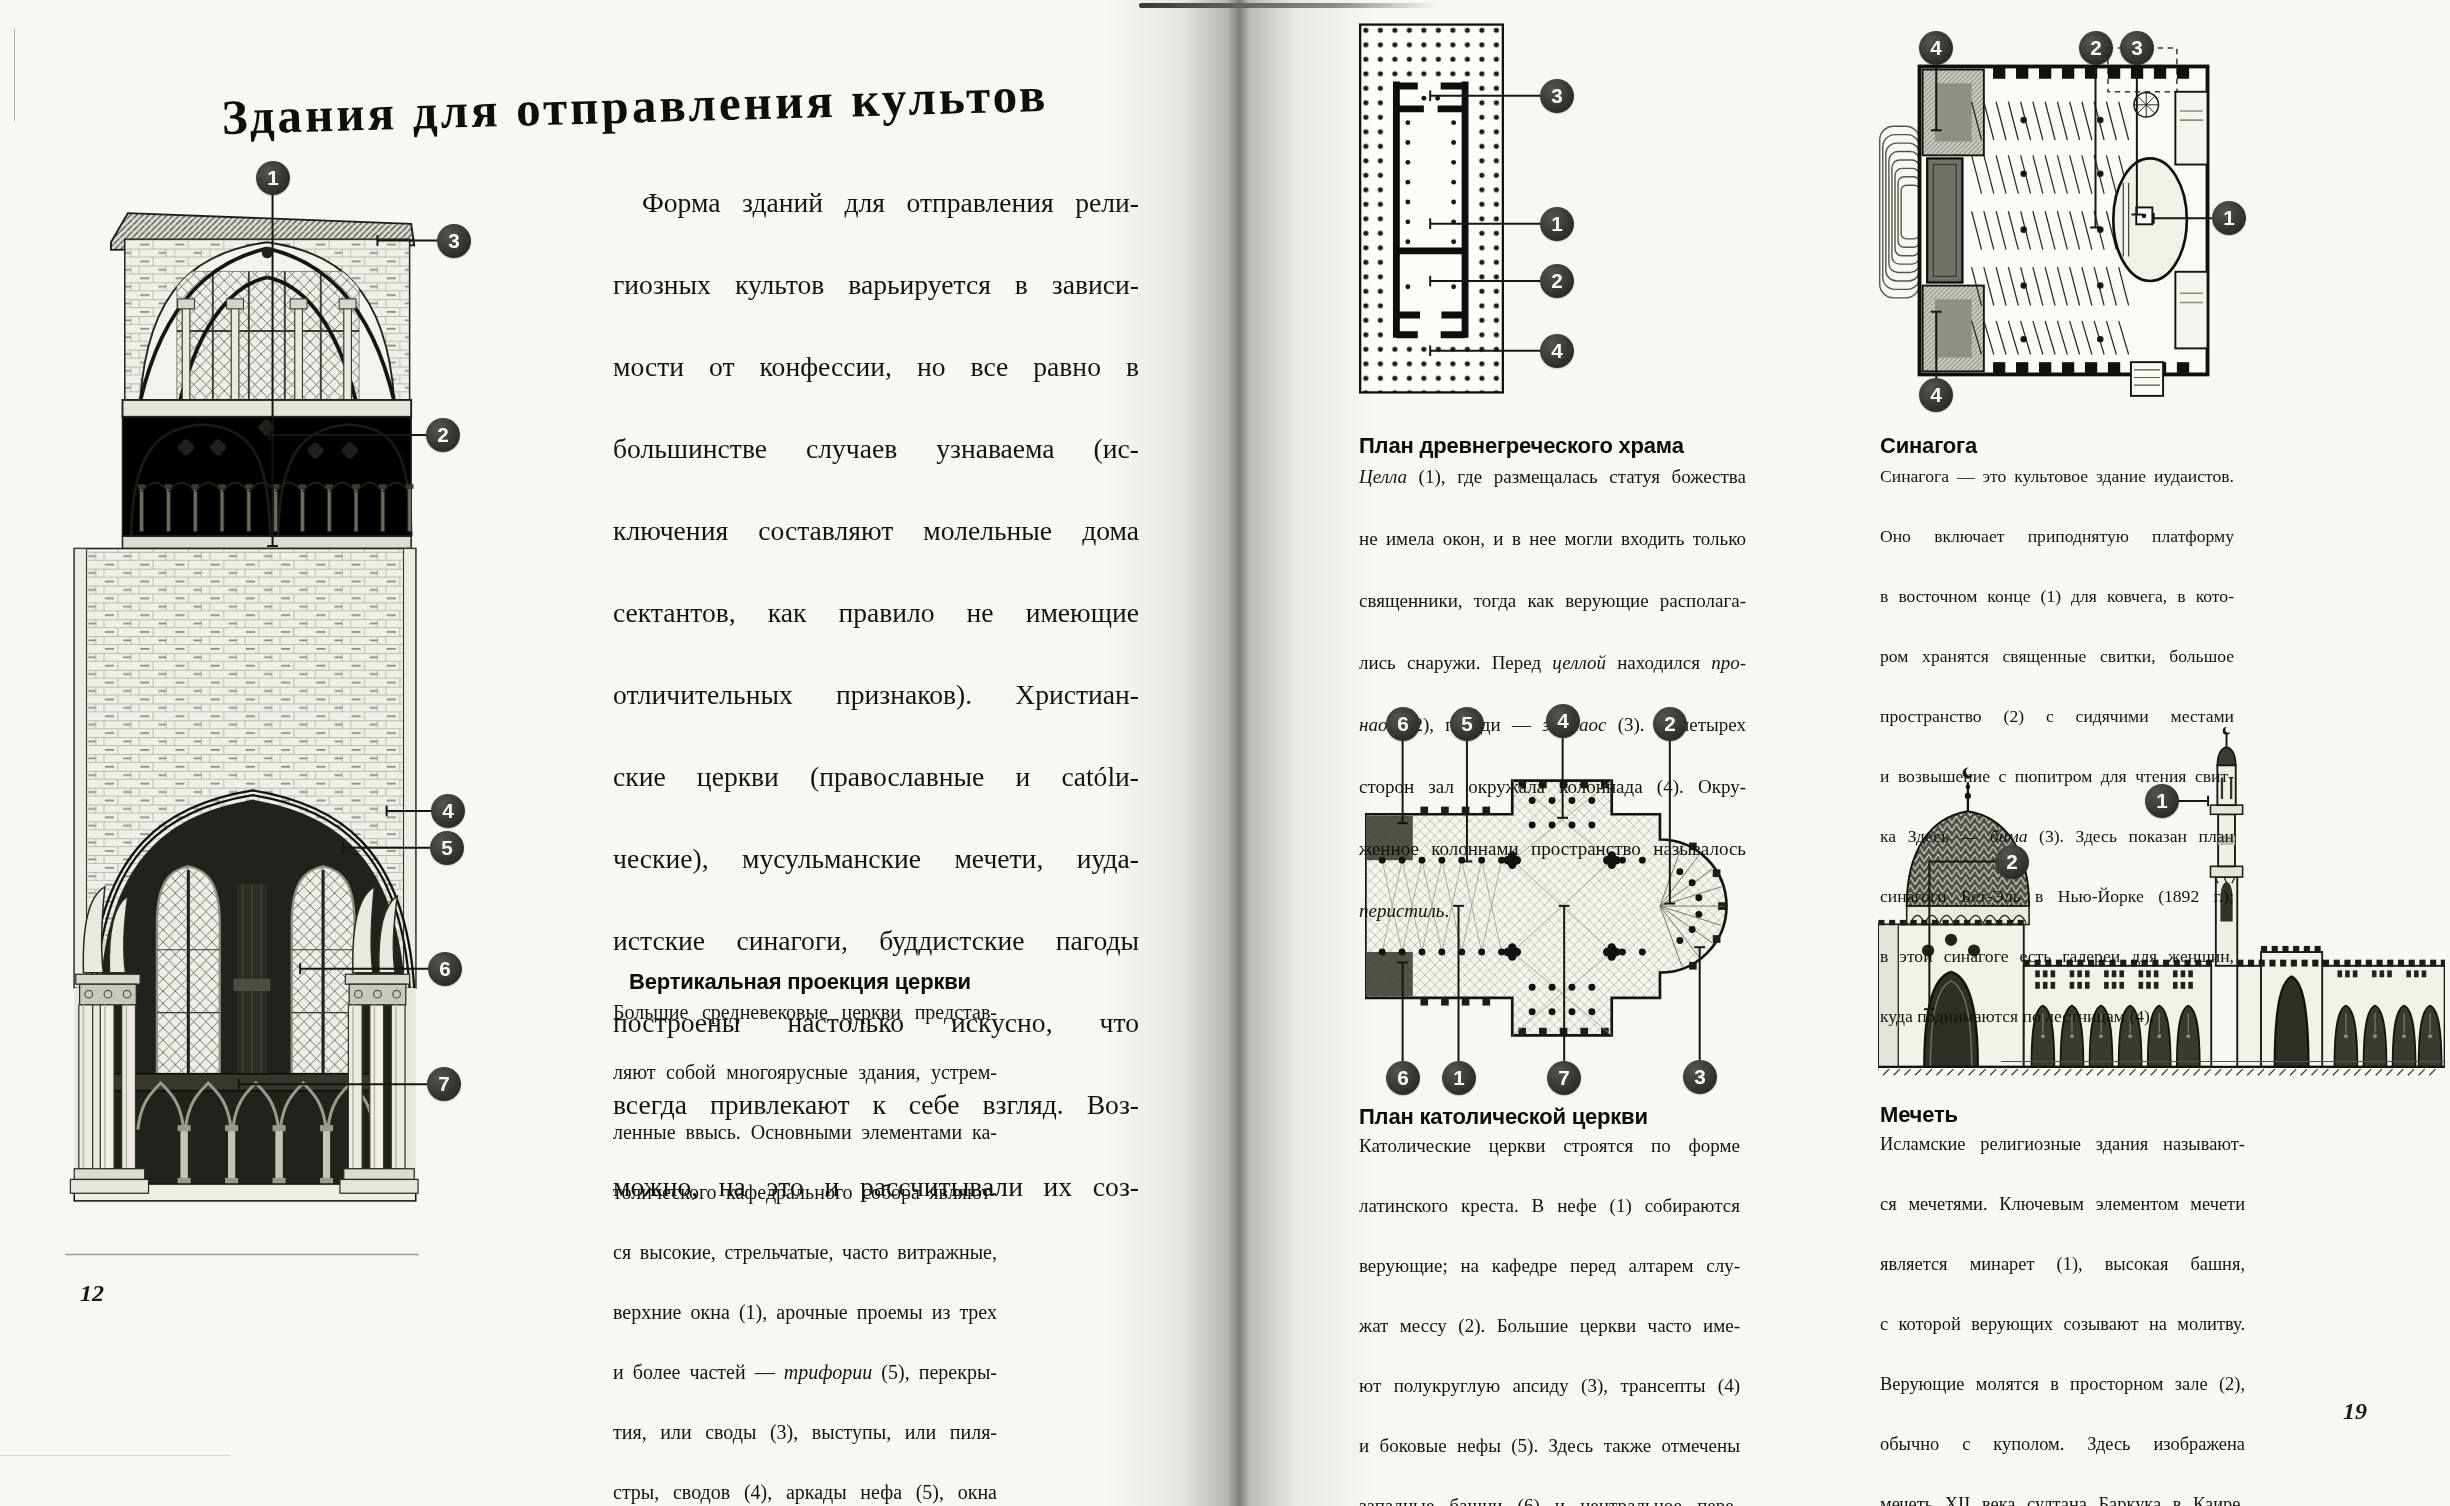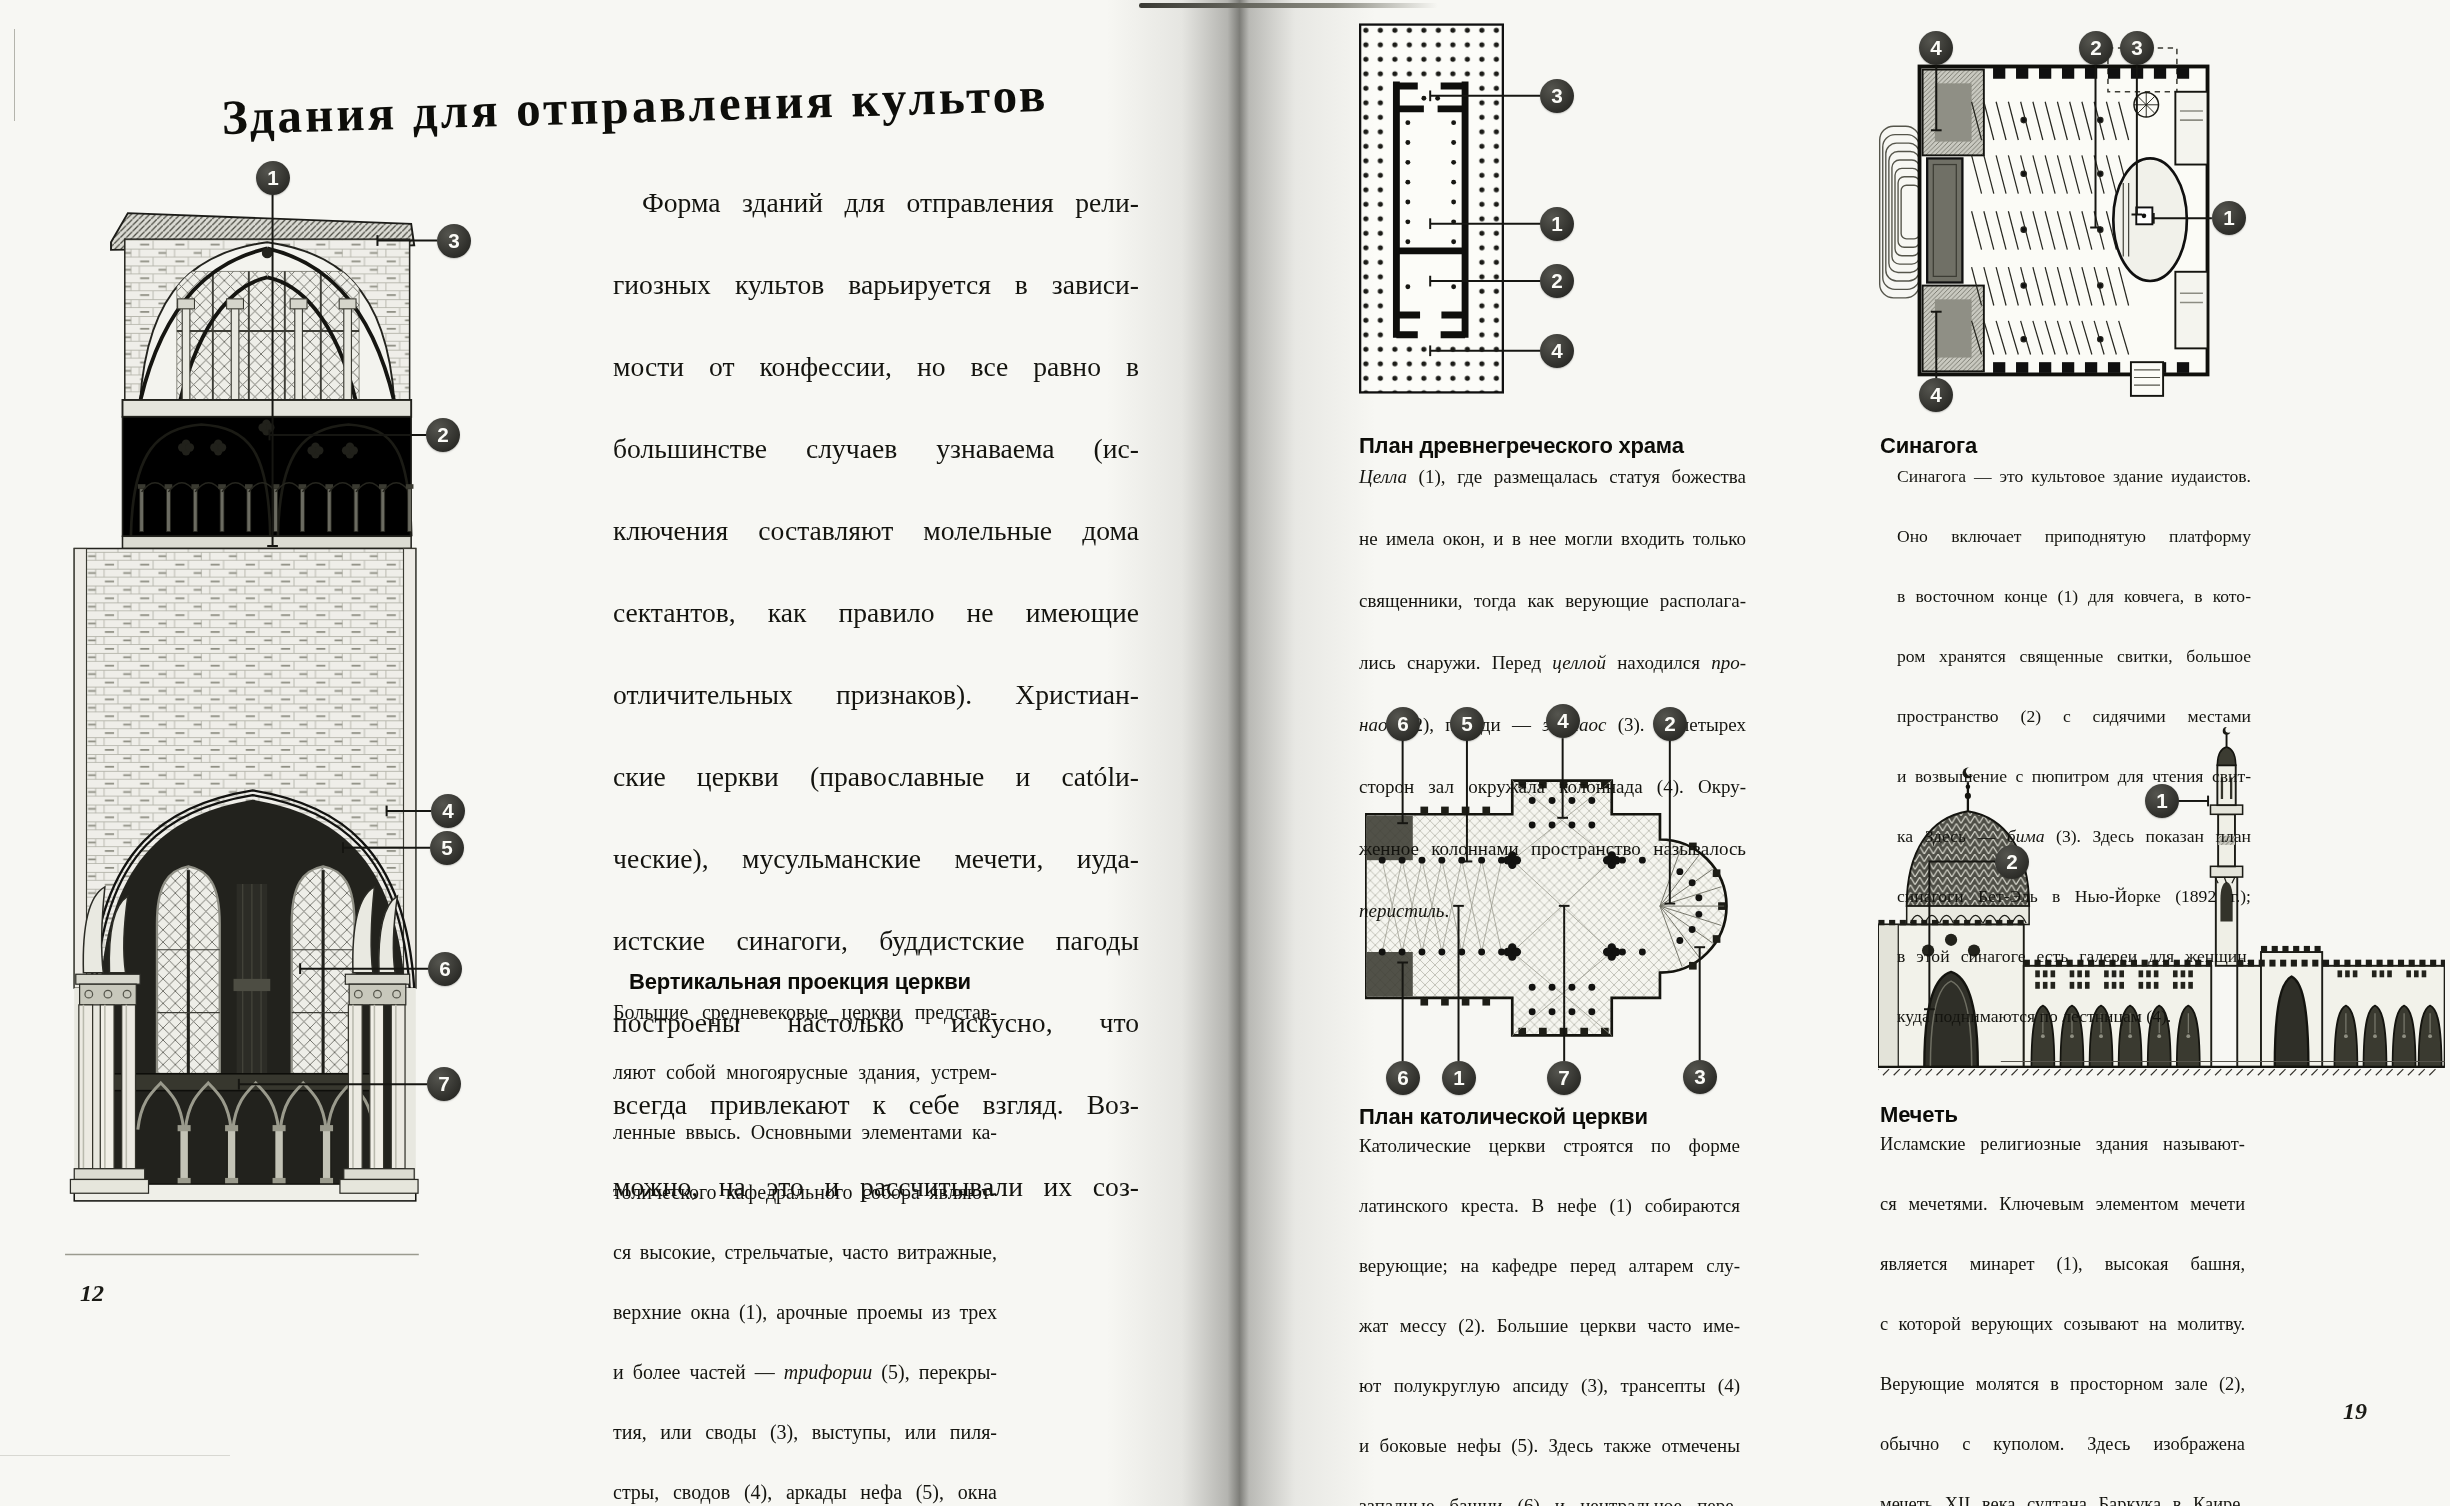--- a/index.html
+++ b/index.html
@@ -16,21 +16,21 @@
          font-family:"Liberation Serif",serif;font-weight:700;font-size:49px;letter-spacing:3.1px;
          transform:rotate(-1.6deg);transform-origin:left top;white-space:nowrap;color:#0e0e0a;}
   .col{position:absolute;z-index:4;}
   .tline{position:relative;}
   .jl{text-align:justify;text-align-last:justify;}
   .jl::after{content:"";display:inline-block;width:100%;height:0;}
   .intro{left:613px;top:182px;width:526px;font-size:27.6px;line-height:41px;}
   .intro .tline:first-child{text-indent:29px;}
   .leftbody{left:613px;top:997px;width:384px;font-size:20px;line-height:30px;}
   .greekbody{left:1359px;top:461px;width:387px;font-size:19px;line-height:31px;}
-  .synbody{left:1880px;top:461px;width:354px;font-size:17.6px;line-height:30px;margin-left:17px;}
+  .synbody{left:1880px;top:461px;width:354px;font-size:17.6px;line-height:30px;}
   .catbody{left:1359px;top:1131px;width:381px;font-size:19px;line-height:30px;}
   .mosqbody{left:1880px;top:1129px;width:365px;font-size:18.4px;line-height:30px;}
   .hd{position:absolute;z-index:4;margin:0;font-family:"Liberation Sans",sans-serif;
       font-weight:700;font-size:22px;letter-spacing:-0.2px;color:#0c0c08;white-space:nowrap;}
   .pagenum{position:absolute;z-index:4;font-style:italic;font-weight:700;font-size:24px;color:#1a1a15;}
   .callout{position:absolute;width:34px;height:34px;border-radius:50%;z-index:6;
            background:radial-gradient(circle at 35% 30%,#55554f,#2b2b27 75%);
            color:#fbfbf7;display:flex;align-items:center;justify-content:center;
            font:700 20.7px/1 "Liberation Sans",sans-serif;box-shadow:0 0.8px 1.5px rgba(0,0,0,.25);}
   .figsvg{position:absolute;z-index:2;}

